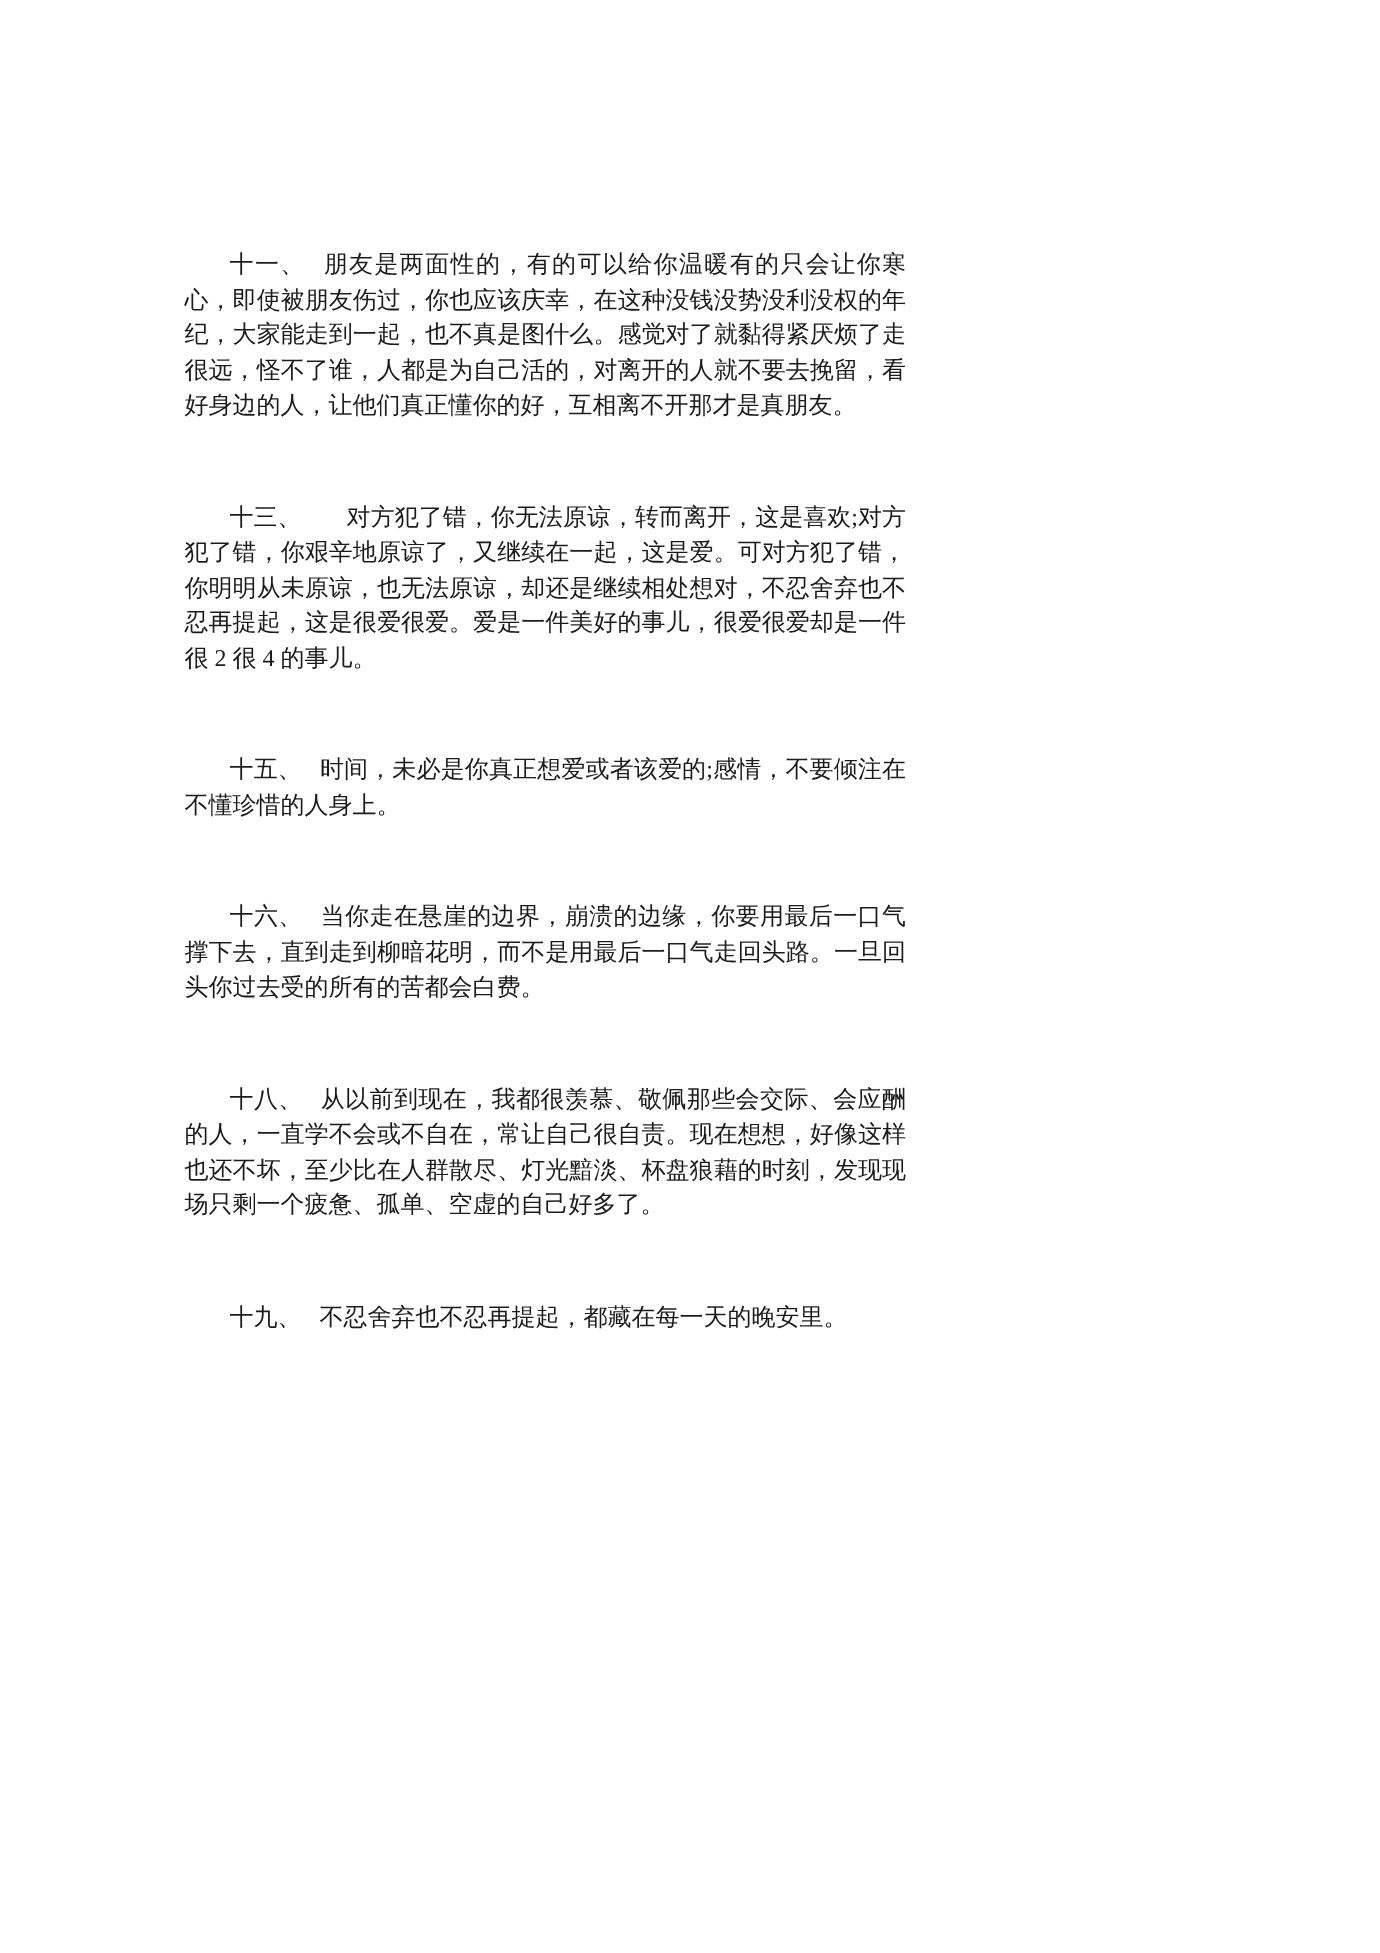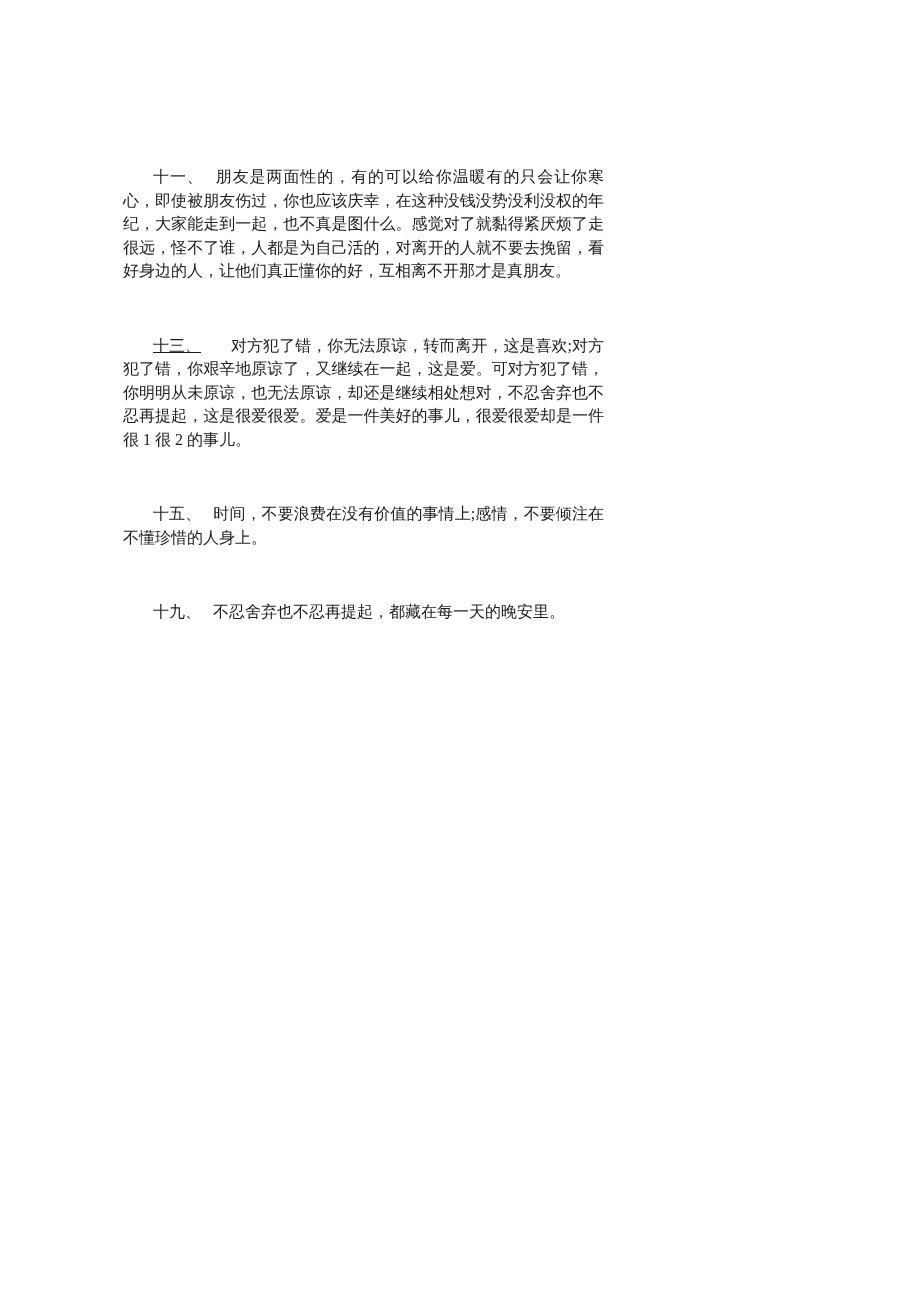--- a/index.html
+++ b/index.html
@@ -26,34 +26,35 @@
   }
   .quote {
     margin: 0 0 51px 0;
     text-indent: 30px;
   }
   .num {
     padding-right: 12px;
   }
   .wide-gap .num {
     padding-right: 30px;
-    text-decoration: underline;
   }
 </style>
 </head>
 <body>
 
 <div class="page">
 
   <p class="quote"><span class="num">十一、</span><span class="txt">朋友是两面性的，有的可以给你温暖有的只会让你寒心，即使被朋友伤过，你也应该庆幸，在这种没钱没势没利没权的年纪，大家能走到一起，也不真是图什么。感觉对了就黏得紧厌烦了走很远，怪不了谁，人都是为自己活的，对离开的人就不要去挽留，看好身边的人，让他们真正懂你的好，互相离不开那才是真朋友。</span></p>
 
 
-  <p class="quote wide-gap"><span class="num">十三、</span><span class="txt">对方犯了错，你无法原谅，转而离开，这是喜欢;对方犯了错，你艰辛地原谅了，又继续在一起，这是爱。可对方犯了错，你明明从未原谅，也无法原谅，却还是继续相处想对，不忍舍弃也不忍再提起，这是很爱很爱。爱是一件美好的事儿，很爱很爱却是一件很 1 很 2 的事儿。</span></p>
+  <p class="quote wide-gap"><span class="num">十三、</span><span class="txt">对方犯了错，你无法原谅，转而离开，这是喜欢;对方犯了错，你艰辛地原谅了，又继续在一起，这是爱。可对方犯了错，你明明从未原谅，也无法原谅，却还是继续相处想对，不忍舍弃也不忍再提起，这是很爱很爱。爱是一件美好的事儿，很爱很爱却是一件很 2 很 4 的事儿。</span></p>
 
 
-  <p class="quote"><span class="num">十五、</span><span class="txt">时间，不要浪费在没有价值的事情上;感情，不要倾注在不懂珍惜的人身上。</span></p>
+  <p class="quote"><span class="num">十五、</span><span class="txt">时间，未必是你真正想爱或者该爱的;感情，不要倾注在不懂珍惜的人身上。</span></p>
+
+  <p class="quote"><span class="num">十六、</span><span class="txt">当你走在悬崖的边界，崩溃的边缘，你要用最后一口气撑下去，直到走到柳暗花明，而不是用最后一口气走回头路。一旦回头你过去受的所有的苦都会白费。</span></p>
 
 
-
+  <p class="quote"><span class="num">十八、</span><span class="txt">从以前到现在，我都很羡慕、敬佩那些会交际、会应酬的人，一直学不会或不自在，常让自己很自责。现在想想，好像这样也还不坏，至少比在人群散尽、灯光黯淡、杯盘狼藉的时刻，发现现场只剩一个疲惫、孤单、空虚的自己好多了。</span></p>
 
   <p class="quote"><span class="num">十九、</span><span class="txt">不忍舍弃也不忍再提起，都藏在每一天的晚安里。</span></p>
 
 </div>
 
 </body></html>

